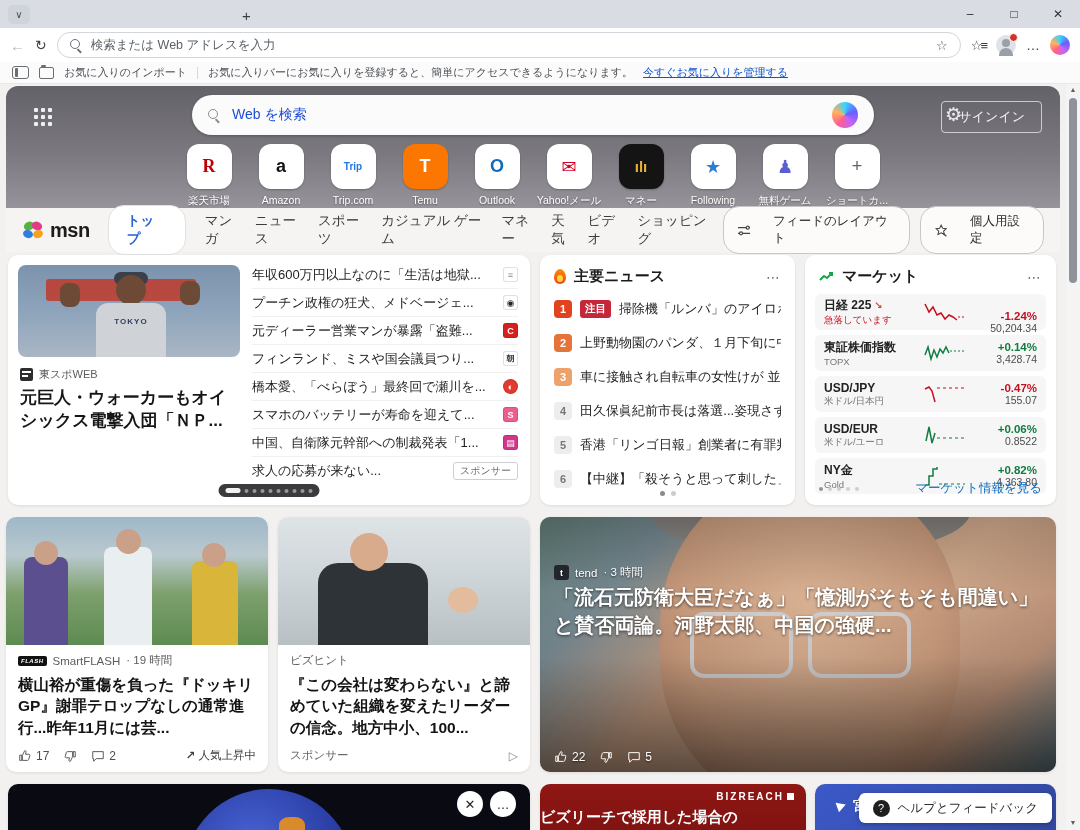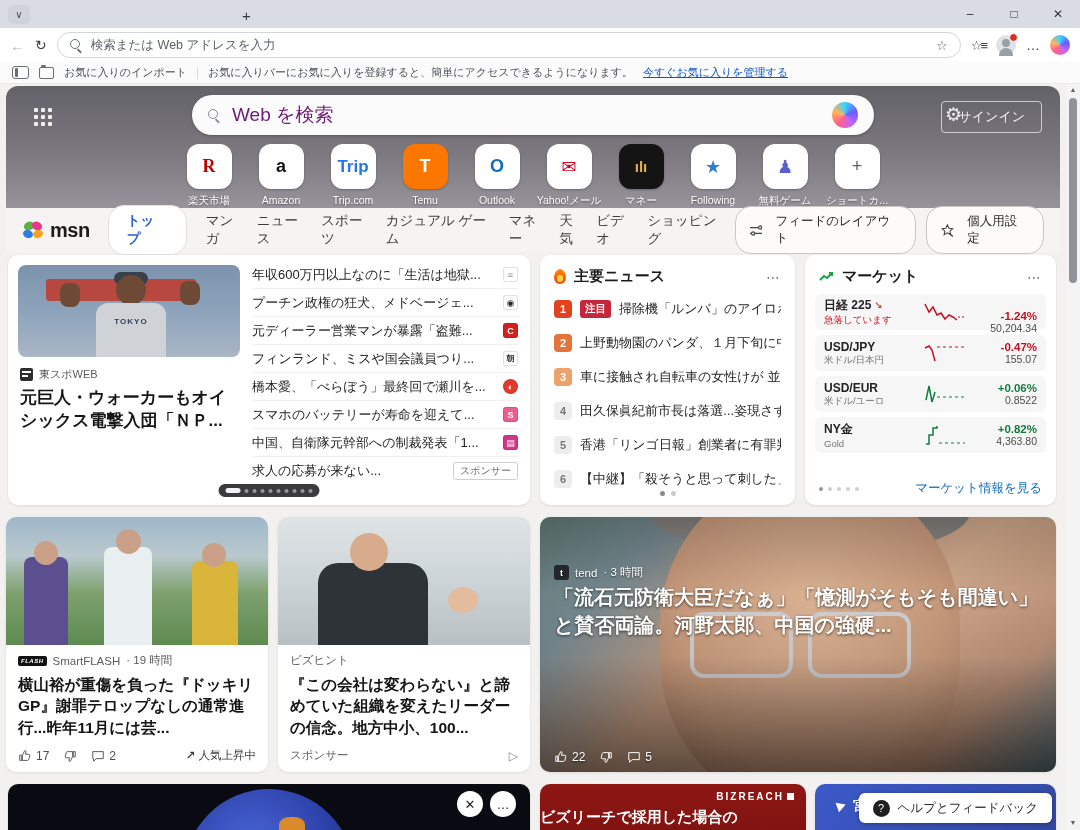--- a/index.html
+++ b/index.html
@@ -40,35 +40,35 @@
   .vsep{width:1px;height:12px;background:#d8d8da}
   .fav-link{color:#1156cc;text-decoration:underline}
   
   .page{position:absolute;left:0;top:84px;width:1080px;height:746px;background:#f3f1ef;overflow:hidden}
   .msn-header{position:absolute;left:6px;right:20px;top:2px;height:122px;border-radius:12px 12px 0 0;
     background:linear-gradient(180deg,#646269 0%,#7b787f 55%,#97939b 100%)}
   .waffle{position:absolute;left:28px;top:22px;width:18px;height:18px;display:grid;grid-template-columns:repeat(3,1fr);gap:3px}
   .waffle span{width:3.5px;height:3.5px;background:#efefef;border-radius:1px}
   .msn-search{position:absolute;left:50%;top:9px;transform:translateX(-50%);width:682px;height:40px;background:#fbfbfb;border-radius:22px;display:flex;align-items:center;padding:0 16px;box-sizing:border-box;gap:12px;box-shadow:0 1px 3px rgba(0,0,0,.25)}
   .msn-search .mag i{border-color:#8a8e94}.msn-search .mag b{background:#8a8e94}
-  .msn-search-text{flex:1;font-size:19px;color:#701a75}
+  .msn-search-text{flex:1;font-size:14px;color:#1d4ed8}
   .copilot-lg{width:26px;height:26px;border-radius:50%;background:conic-gradient(#37d3ff,#6a5cff,#c465f3,#ff5f8f,#ffb35c,#37d3ff)}
   .gear{position:absolute;right:98px;top:17px;font-size:19px;color:#eceaee}
   .signin{position:absolute;right:18px;top:15px;padding:6px 16px;border:1px solid rgba(255,255,255,.65);border-radius:4px;font-size:13px;color:#f1eff3}
   .quicklinks{position:absolute;left:50%;top:58px;transform:translateX(-50%);display:flex}
   .ql{width:72px;display:flex;flex-direction:column;align-items:center;gap:5px}
   .ql-tile{width:45px;height:45px;background:#fff;border-radius:12px;display:flex;align-items:center;justify-content:center;font-weight:bold;font-size:18px;box-shadow:0 1px 2px rgba(0,0,0,.25)}
   .ql-label{font-size:10.5px;color:#fff;text-shadow:0 1px 2px rgba(0,0,0,.45);max-width:70px;white-space:nowrap;overflow:hidden}
   .msn-nav{position:absolute;left:6px;right:20px;top:124px;height:44px;background:#f6f4f2;display:flex;align-items:center;padding:0 16px;box-sizing:border-box}
   .msn-logo{display:flex;align-items:center;gap:6px;margin-right:18px}
   .msn-word{font-size:20px;font-weight:bold;color:#1c1c1c;letter-spacing:-.5px}
   .nav-pill{padding:6px 18px;border-radius:16px;background:#fff;border:1px solid #e3e1df;color:#2764cc;font-weight:bold;font-size:13.5px;margin-right:14px}
   .nav-item{font-size:13.5px;color:#3c3c3c;margin:0 5px}
   .nav-right{margin-left:auto;display:flex;gap:10px}
-  .nav-btn{display:flex;align-items:center;gap:13px;padding:6px 14px;border:1px solid #c9c7c5;border-radius:16px;font-size:12.5px;color:#2b2b2b;background:#fcfbfa}
+  .nav-btn{display:flex;align-items:center;gap:23px;padding:6px 14px;border:1px solid #c9c7c5;border-radius:16px;font-size:12.5px;color:#2b2b2b;background:#fcfbfa}
   
   .card{position:absolute;background:#fff;border-radius:10px;box-shadow:0 1px 3px rgba(0,0,0,.09)}
   
   .hero-img{position:absolute;left:10px;top:10px;width:222px;height:92px;border-radius:8px;overflow:hidden;background:linear-gradient(180deg,#7d93ad 0%,#8ba2ba 45%,#a9b6c4 100%)}
   .coke{position:absolute;left:28px;top:14px;width:150px;height:22px;background:#c0392b;border-radius:3px;opacity:.85}
   .player-head{position:absolute;left:98px;top:10px;width:30px;height:30px;border-radius:50%;background:#6d4a35}
   .bandana{position:absolute;left:96px;top:7px;width:34px;height:13px;border-radius:9px;background:#3a3f4a}
   .player-body{position:absolute;left:78px;top:38px;width:70px;height:54px;border-radius:12px 12px 0 0;background:#cfd3d8}
   .jersey-text{position:absolute;left:78px;top:52px;width:70px;text-align:center;font-size:8px;font-weight:bold;color:#34405c;letter-spacing:1px}
   .hand{position:absolute;width:20px;height:24px;border-radius:8px;background:#6d4a35}
@@ -234,21 +234,21 @@
     <div class="quicklinks">
       <div class="ql">
         <div class="ql-tile" style="font-family: &quot;Liberation Serif&quot;, serif; background-color: rgb(255, 255, 255); color: rgb(191, 0, 0);">R</div>
         <div class="ql-label">楽天市場</div>
       </div>
       <div class="ql">
         <div class="ql-tile" style="background-color: rgb(255, 255, 255); color: rgb(19, 19, 19);">a</div>
         <div class="ql-label">Amazon</div>
       </div>
       <div class="ql">
-        <div class="ql-tile" style="font-size: 17px; background-color: rgb(255, 255, 255); color: rgb(37, 119, 227);">Trip</div>
+        <div class="ql-tile" style="font-size: 10px; background-color: rgb(255, 255, 255); color: rgb(37, 119, 227);">Trip</div>
         <div class="ql-label">Trip.com</div>
       </div>
       <div class="ql">
         <div class="ql-tile" style="background-color: rgb(251, 119, 1); color: rgb(255, 255, 255);">T</div>
         <div class="ql-label">Temu</div>
       </div>
       <div class="ql">
         <div class="ql-tile" style="background-color: rgb(255, 255, 255); color: rgb(15, 108, 189);">O</div>
         <div class="ql-label">Outlook</div>
       </div>
@@ -435,20 +435,36 @@
             <path d="M35 17 h8" stroke="#c50f1f" stroke-width="1.2" stroke-dasharray="2 2" fill="none"></path>
           </svg>
       </div>
       <div class="mk-right">
         <div class="mk-chg" style="color: rgb(197, 15, 31); margin-top: 20px;">-1.24%</div>
         <div class="mk-val">50,204.34</div>
       </div>
     </div>
     <div class="mk-row">
       <div class="mk-left">
+        <div class="mk-name">東証株価指数</div>
+        <div class="mk-sub" style="color: rgb(118, 118, 118);">TOPX</div>
+      </div>
+      <div class="mk-spark">
+        <svg width="44" height="24" viewBox="0 0 44 24">
+            <path d="M2 14 L5 6 L8 18 L11 9 L14 16 L17 8 L20 12 L23 6 L26 12" stroke="#107c41" stroke-width="1.5" fill="none"></path>
+            <path d="M27 10 h14" stroke="#107c41" stroke-width="1.2" stroke-dasharray="2 2" fill="none"></path>
+          </svg>
+      </div>
+      <div class="mk-right">
+        <div class="mk-chg" style="color: rgb(16, 124, 65);">+0.14%</div>
+        <div class="mk-val">3,428.74</div>
+      </div>
+    </div>
+    <div class="mk-row">
+      <div class="mk-left">
         <div class="mk-name">USD/JPY</div>
         <div class="mk-sub" style="color: rgb(118, 118, 118);">米ドル/日本円</div>
       </div>
       <div class="mk-spark">
         <svg width="44" height="24" viewBox="0 0 44 24">
             <path d="M2 7 L6 5 L9 9 L12 20" stroke="#c50f1f" stroke-width="1.5" fill="none"></path>
             <path d="M14 6 h28" stroke="#c50f1f" stroke-width="1.2" stroke-dasharray="3 3" fill="none"></path>
           </svg>
       </div>
       <div class="mk-right">

